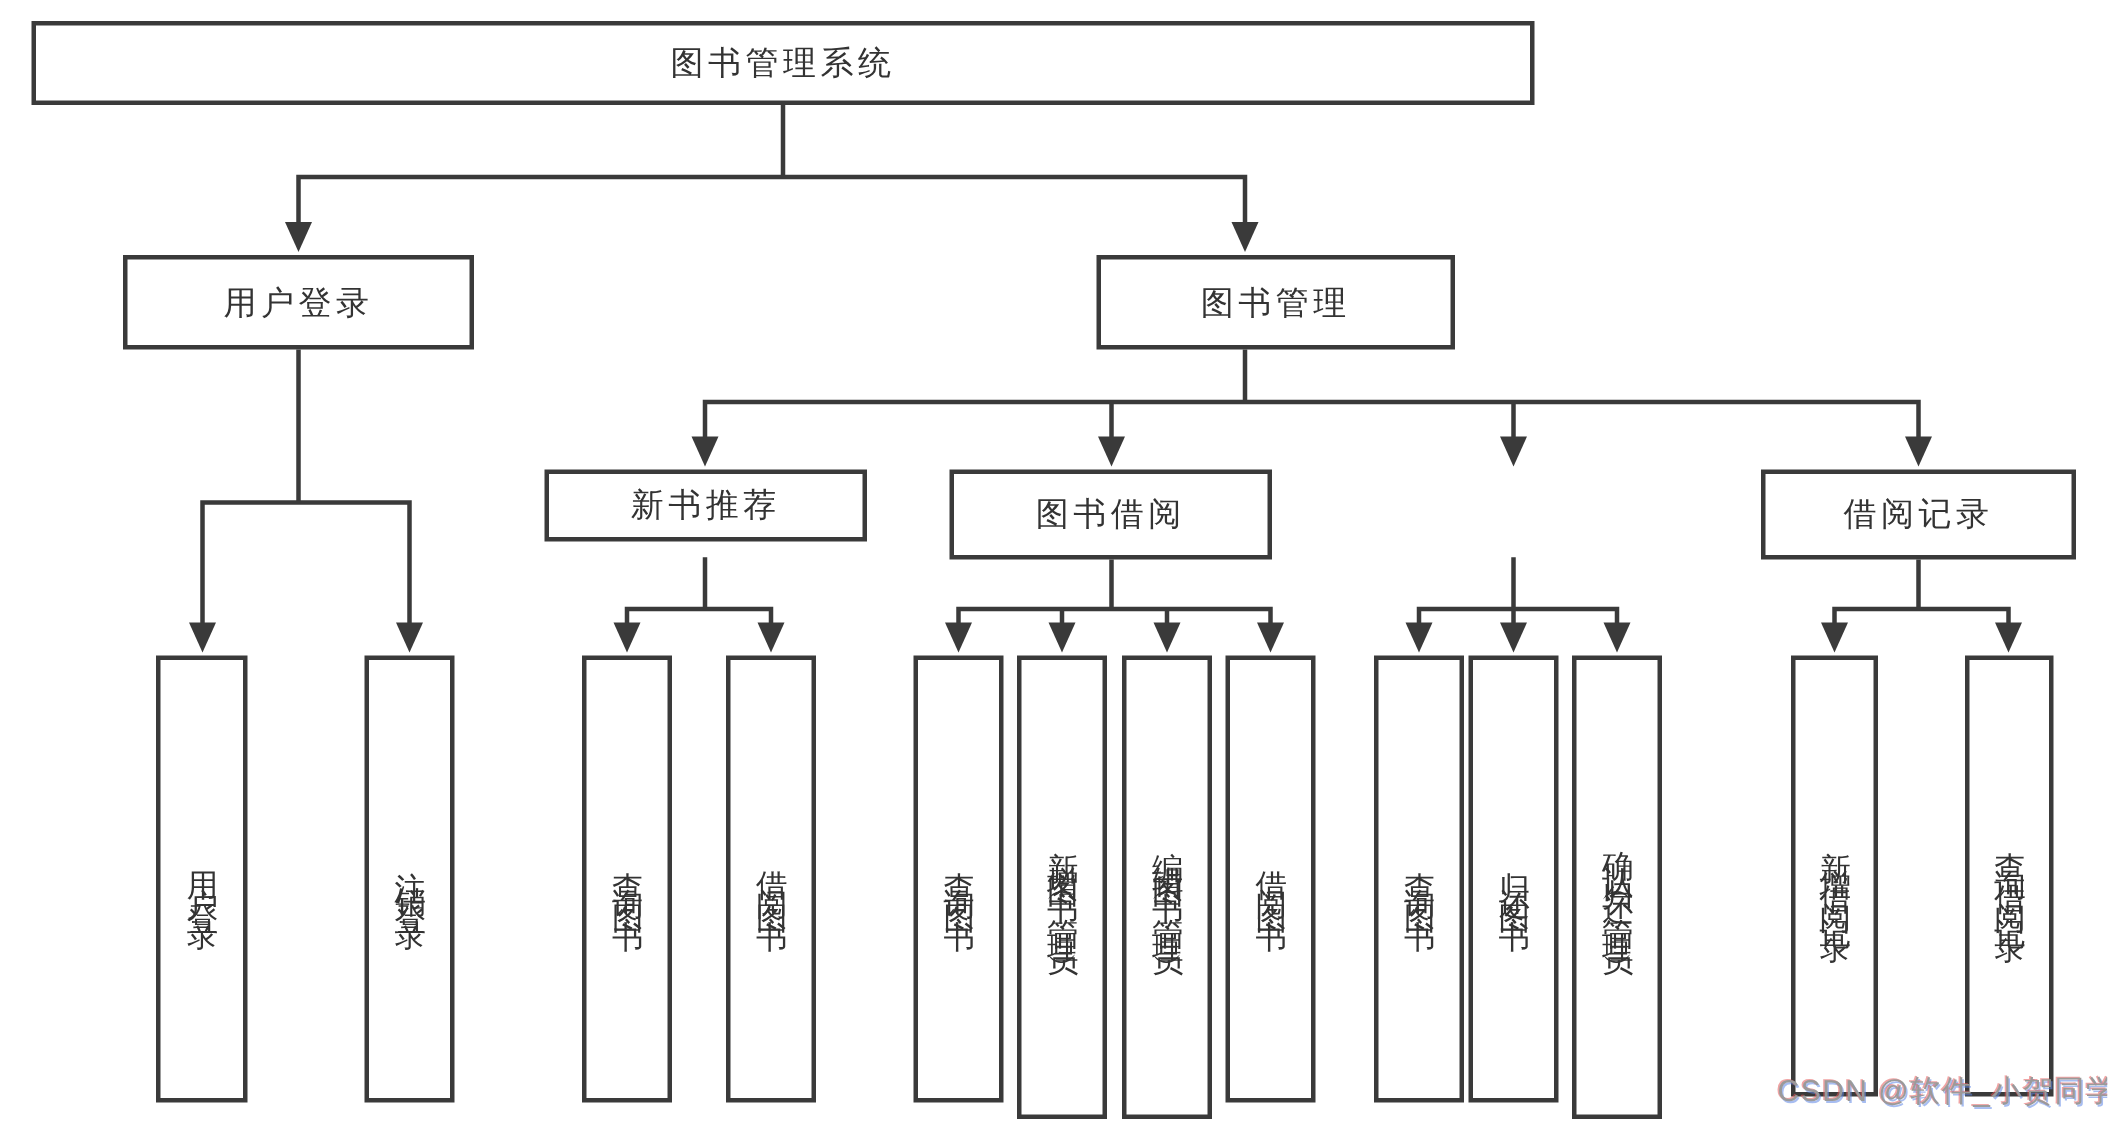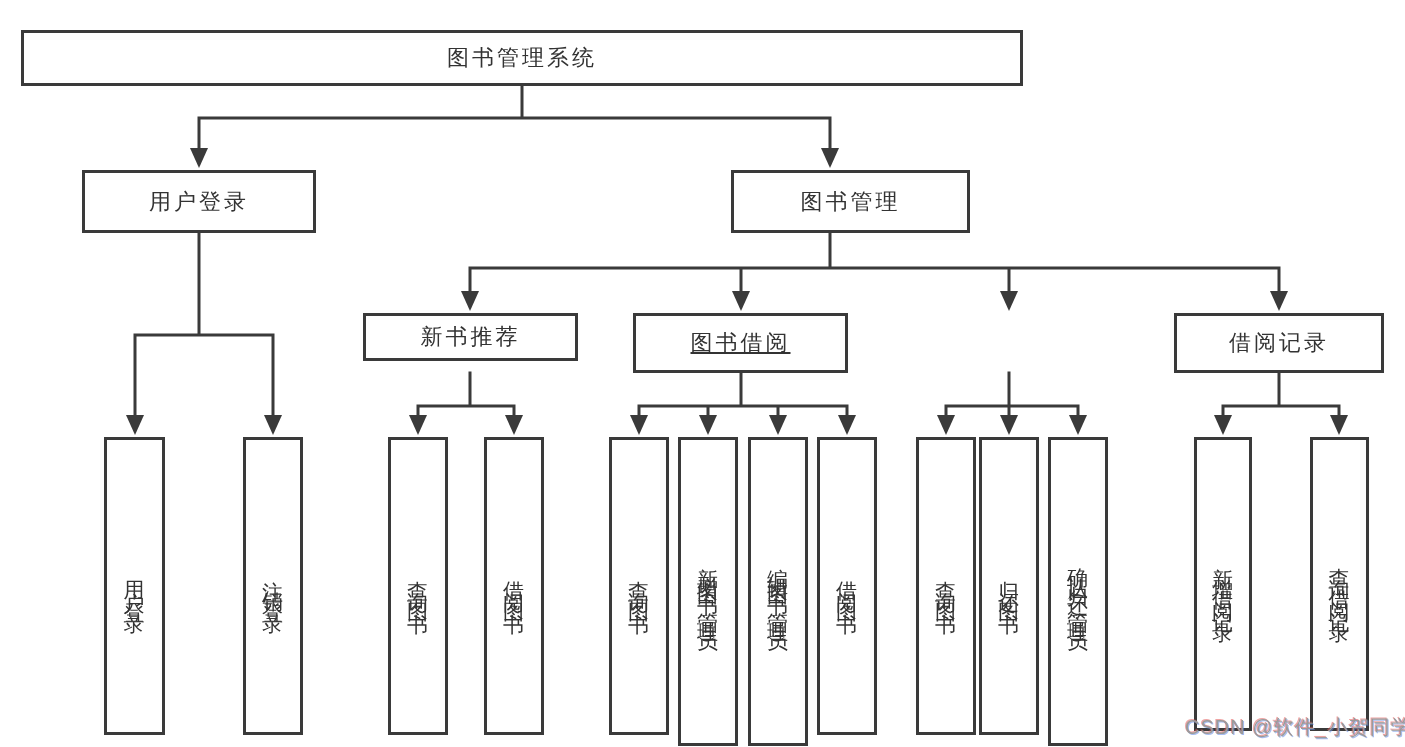--- a/index.html
+++ b/index.html
@@ -90,35 +90,35 @@
       <polygon points="1069,415 1087,415 1078,435"></polygon>
     </g>
 
     <g>
       <path d="M1279,373 V406 M1223,406 H1339 M1223,406 V417 M1339,406 V417"></path>
       <polygon points="1214,415 1232,415 1223,435"></polygon>
       <polygon points="1330,415 1348,415 1339,435"></polygon>
     </g>
   </svg>
 
-  <div class="node root" style="left:21px;top:14px;width:1002px;height:56px;margin-top:16px;">
+  <div class="node root" style="left:21px;top:14px;width:1002px;height:56px;">
     <span class="hlabel">图书管理系统</span>
   </div>
 
   <div class="node" style="left:82px;top:170px;width:234px;height:63px;">
     <span class="hlabel">用户登录</span>
   </div>
   <div class="node" style="left:731px;top:170px;width:239px;height:63px;">
     <span class="hlabel">图书管理</span>
   </div>
 
   <div class="node" style="left:363px;top:313px;width:215px;height:48px;">
     <span class="hlabel">新书推荐</span>
   </div>
-  <div class="node" style="left:633px;top:313px;width:215px;height:60px;text-decoration:underline;">
+  <div class="node" style="left:633px;top:313px;width:215px;height:60px;">
     <span class="hlabel">图书借阅</span>
   </div>
   <div class="node" style="left:1174px;top:313px;width:210px;height:60px;font-family:Liberation Serif, serif;">
     <span class="hlabel">借阅记录</span>
   </div>
 
   <div class="node" style="left:104px;top:437px;width:61px;height:298px;">
     <span class="vtext">用户登录</span>
   </div>
   <div class="node" style="left:243px;top:437px;width:60px;height:298px;">

